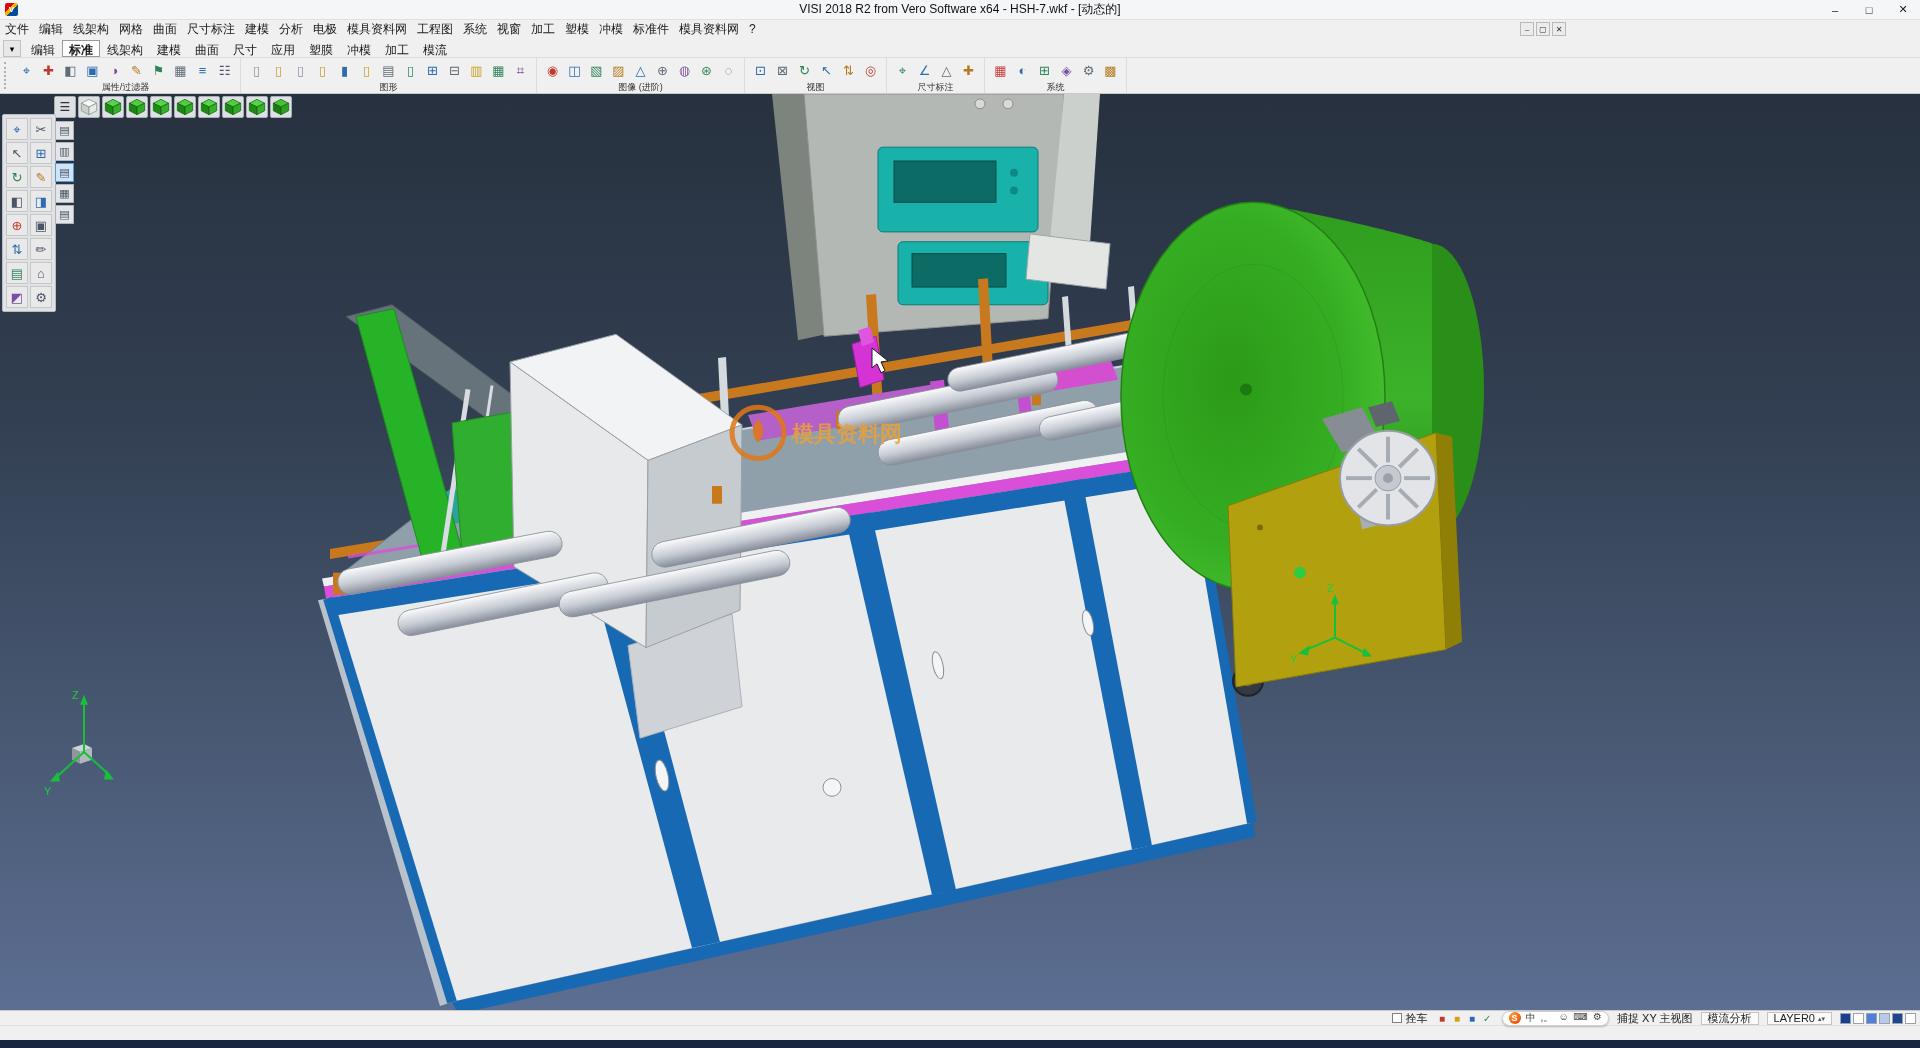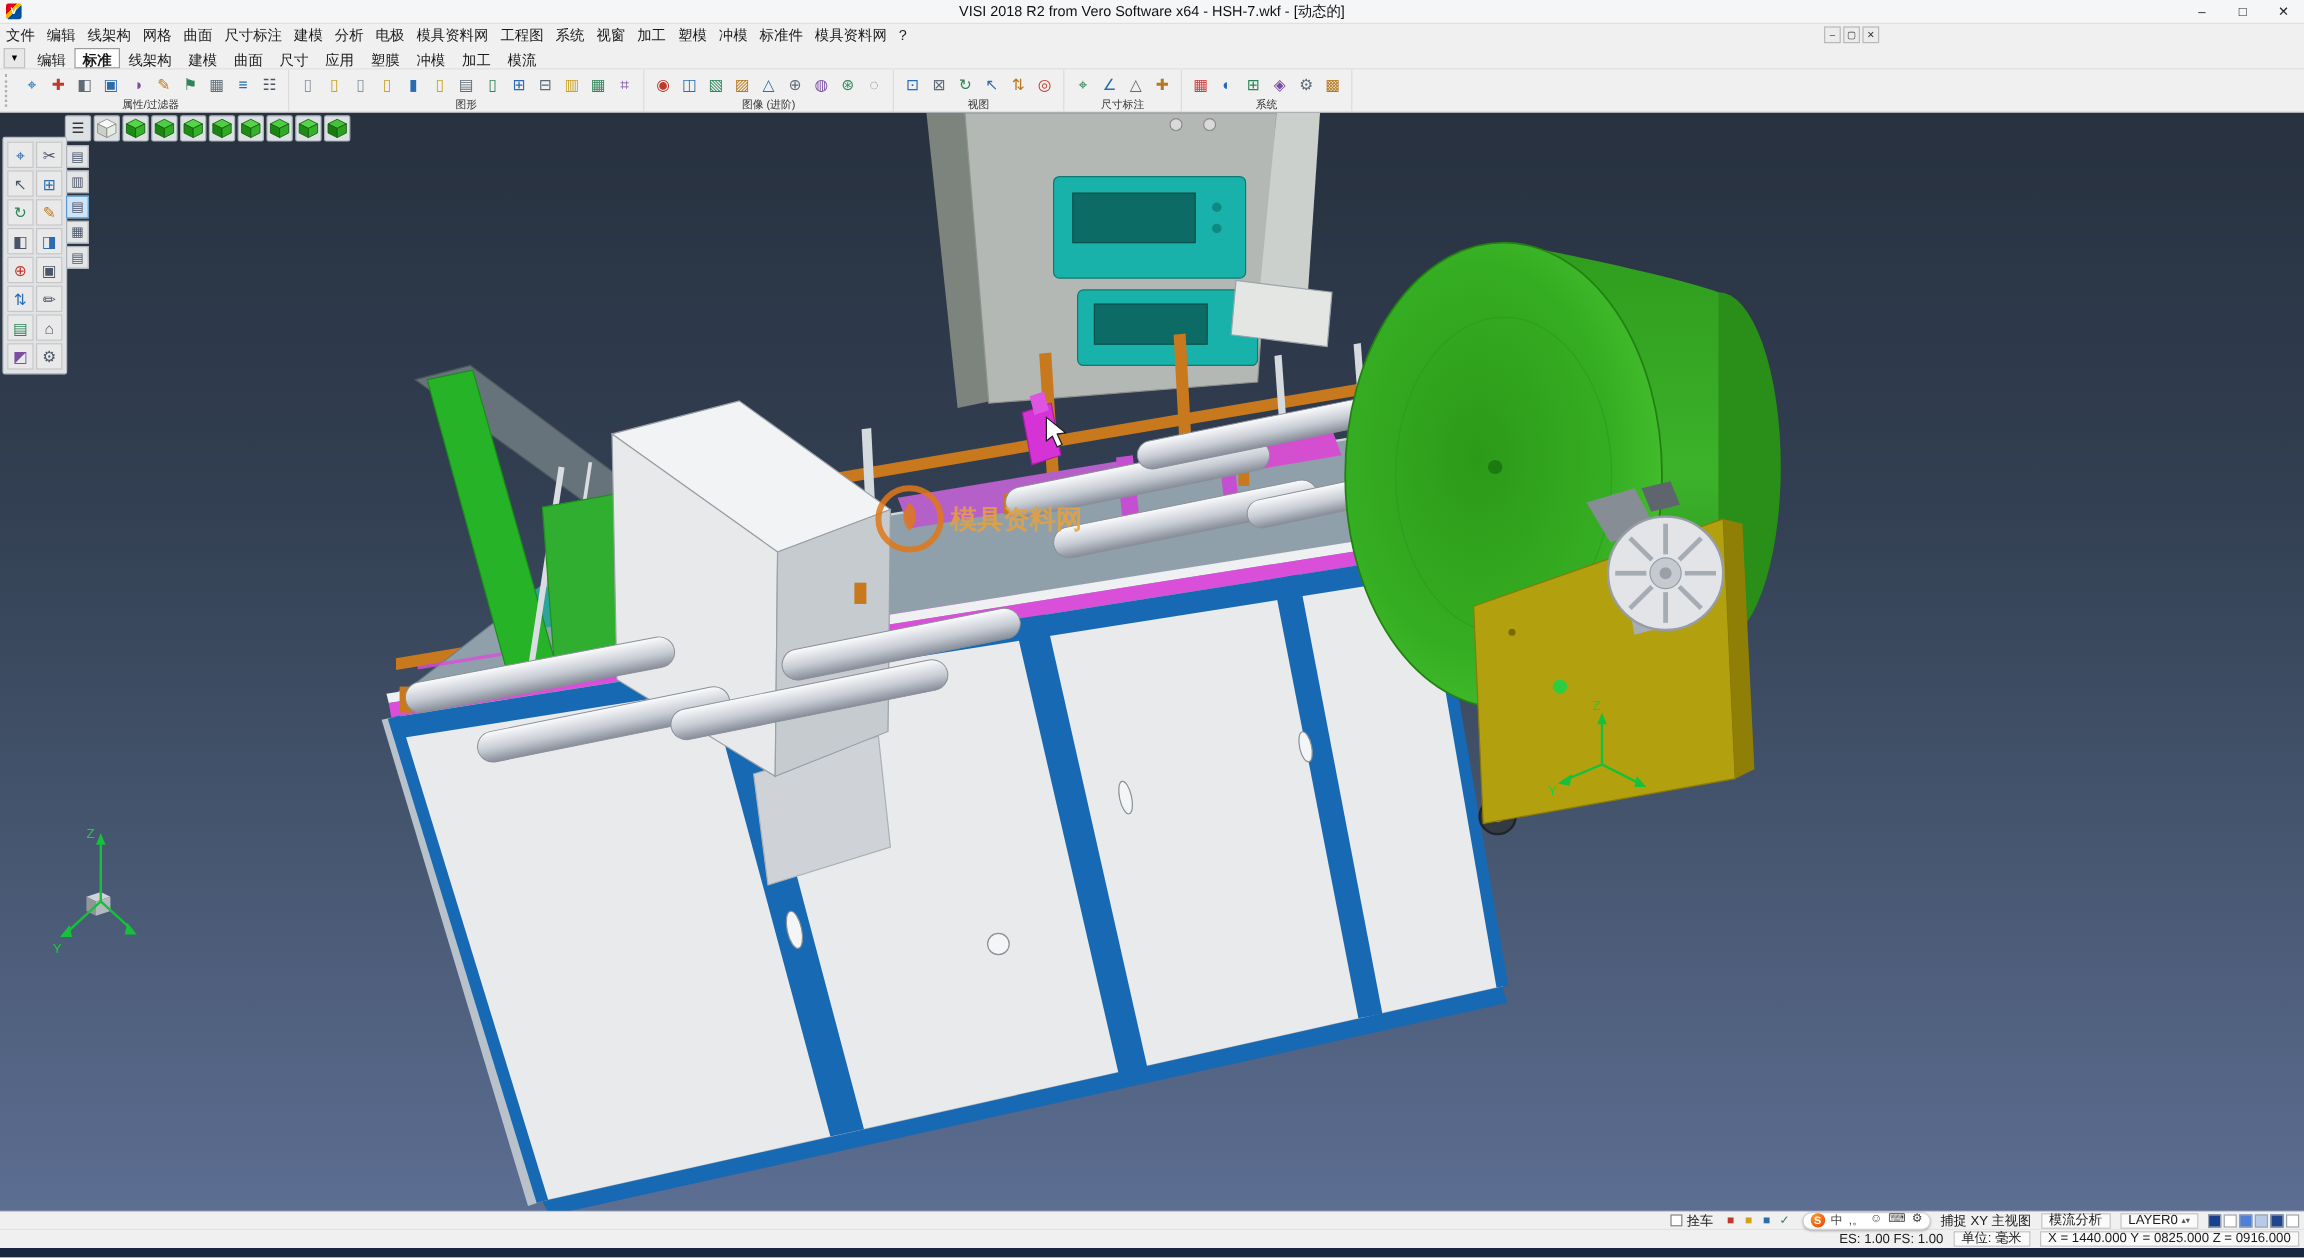--- a/index.html
+++ b/index.html
@@ -732,20 +732,15 @@
     <span class="swatches">
 
     <span class="swatch" style="background:#1b3f8f"></span>
         <span class="swatch" style="background:#ffffff"></span>
         <span class="swatch" style="background:#4f7fd9"></span>
         <span class="swatch" style="background:#b9c9e8"></span>
         <span class="swatch" style="background:#20458f"></span>
         <span class="swatch" style="background:#ffffff"></span>
       </span>
   </div>
-  <div class="sb-row sb-row2">
-    <span class="sb-plain">ES: 1.00 FS: 1.00</span>
-    <span class="sb-field">单位: 毫米</span>
-    <span class="sb-field">X = 1440.000 Y = 0825.000 Z = 0916.000</span>
-  </div>
 </div>
 
 <div class="taskbar"></div>
 
 </body></html>

